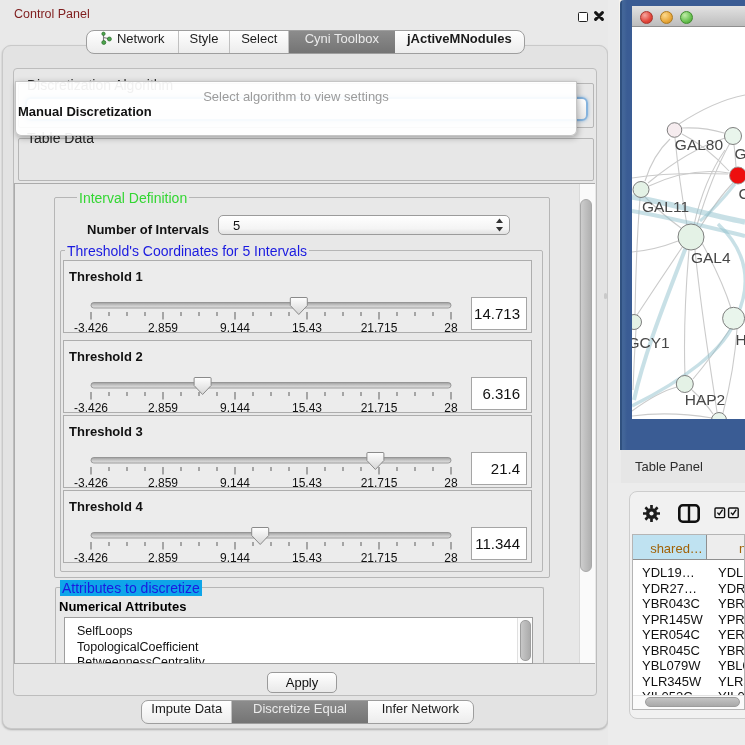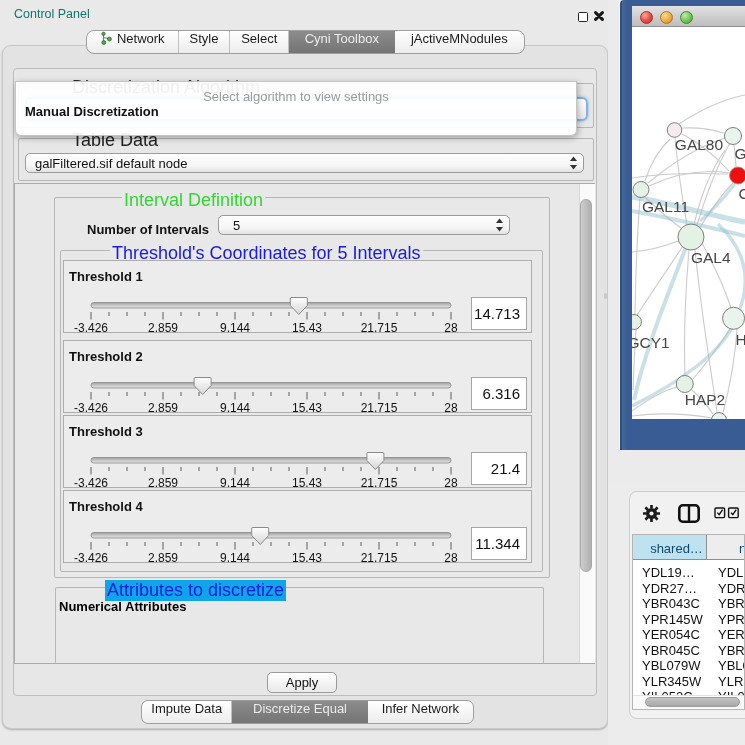--- a/index.html
+++ b/index.html
@@ -1,61 +1,61 @@
 <!DOCTYPE html>
 <html><head>
 <meta charset="utf-8">
 <style>
   html,body{margin:0;padding:0;}
   body{width:745px;height:745px;overflow:hidden;font-family:"Liberation Sans",sans-serif;background:#ececec;}
   #root{position:absolute;top:0;left:0;width:745px;height:745px;background:#e9e9e9;}
   .abs{position:absolute;}
   
   #titlebar{left:0;top:0;width:620px;height:45px;background:#e9e9e9;}
-  #titlebar .t{position:absolute;left:14px;top:7px;font-size:12.5px;color:#0f766e;text-align:right;}
+  #titlebar .t{position:absolute;left:14px;top:7px;font-size:12.5px;color:#7f1d1d;text-align:right;}
   #cp-content{left:2px;top:45px;width:606px;height:684px;background:#e3e3e3;border:1px solid #c9c9c9;border-radius:9px;box-shadow:0 1px 2px rgba(0,0,0,0.25);box-sizing:border-box;}
   
   #toptabs{left:86px;top:30px;width:439px;height:24px;border:1px solid #9e9e9e;border-radius:8px;background:linear-gradient(#ffffff,#ececec);box-sizing:border-box;overflow:hidden;display:flex;}
   .seg{height:100%;display:flex;justify-content:center;font-size:13px;color:#1c1c1c;border-right:1px solid #c0c0c0;box-sizing:border-box;}
   .seg.dark{background:linear-gradient(#8c8c8c,#747474);color:#ebebeb;border-right:none;}
   .seg.last{border-right:none;}
   
   #mainpanel{left:13px;top:68px;width:584px;height:628px;background:#e7e7e7;border:1px solid #bdbdbd;border-radius:4px;box-sizing:border-box;}
   .group{position:absolute;border:1px solid #b6b6b6;border-radius:2px;}
-  .gtitle{position:absolute;font-size:18px;background:transparent;padding:0 2px;white-space:nowrap;margin-left:45px;}
+  .gtitle{position:absolute;font-size:14px;background:transparent;padding:0 2px;white-space:nowrap;}
   .combo{position:absolute;background:linear-gradient(#ffffff 0%,#f4f4f4 70%,#e2e2e2 100%);border:1px solid #9b9b9b;border-radius:5px;box-sizing:border-box;font-size:13px;color:#111;}
   .combo .cv{position:absolute;left:9px;top:50%;transform:translateY(-50%);}
   .spin{position:absolute;right:5px;top:50%;transform:translateY(-50%);width:9px;height:14px;}
   
   .tpanel{position:absolute;left:63px;width:469px;height:73px;background:#ececec;border:1px solid #adadad;box-sizing:border-box;}
   .tlabel{position:absolute;left:5px;top:8px;font-size:13px;font-weight:bold;color:#111;}
   .tfield{position:absolute;left:407px;top:36px;width:56px;height:33px;background:#fff;border:1px solid #a5a5a5;box-sizing:border-box;font-size:15px;color:#111;text-align:right;line-height:31px;padding-right:6px;}
   
   .vsb-track{position:absolute;background:#fafafa;border-left:1px solid #d9d9d9;}
   .vsb-thumb{position:absolute;border-radius:6px;background:linear-gradient(90deg,#cdcdcd,#b0b0b0);border:1px solid #a8a8a8;box-sizing:border-box;}
   
   #bottabs{left:141px;top:700px;width:333px;height:24px;border:1px solid #9e9e9e;border-radius:7px;background:linear-gradient(#ffffff,#ececec);box-sizing:border-box;overflow:hidden;display:flex;}
   
   #applybtn{left:267px;top:672px;width:70px;height:21px;border:1px solid #9a9a9a;border-radius:5px;background:linear-gradient(#ffffff,#e9e9e9);font-size:13px;color:#111;text-align:center;line-height:19px;box-sizing:border-box;}
   
   #popup{left:15px;top:80.5px;width:562px;height:55px;background:rgba(255,255,255,0.93);border:1px solid rgba(150,150,150,0.55);border-radius:0 0 6px 6px;box-shadow:1px 2px 6px rgba(0,0,0,0.3);box-sizing:border-box;z-index:50;}
   #popup .hint{position:absolute;left:0;right:0;top:7px;text-align:center;color:#9b9b9b;font-size:13px;}
-  #popup .it1{position:absolute;left:2px;top:22px;font-size:13px;font-weight:bold;color:#111;margin-left:7px;}
+  #popup .it1{position:absolute;left:2px;top:22px;font-size:13px;font-weight:bold;color:#111;}
   #popup .it2{position:absolute;left:2px;top:39px;font-size:13px;color:#111;}
   
   #rightgap{left:608px;top:0;width:137px;height:745px;background:#ebebeb;}
   #netwin{left:620px;top:0;width:125px;height:450px;background:linear-gradient(90deg,#30517f 0,#30517f 2px,#426598 2px,#426598 4px,#3a5c94 7px);border-radius:4px 0 0 0;}
   #nettitle{left:632px;top:6px;width:113px;height:21px;background:linear-gradient(#e2e2e2,#bdbdbd);border-bottom:1px solid #8f8f8f;box-sizing:border-box;}
   #netcanvas{left:632px;top:27px;width:113px;height:392px;background:#ffffff;overflow:hidden;padding-left:42px;}
   #tablepanelbar{left:621px;top:450px;width:124px;height:33px;background:#e6e6e6;}
   #tablepanelbar .t{position:absolute;left:14px;top:9px;font-size:13px;color:#2e2e2e;}
   #tpbg{left:608px;top:483px;width:137px;height:262px;background:#ececec;}
   #tpanelbox{left:629px;top:491px;width:130px;height:228px;background:#f1f1f1;border:1px solid #cdcdcd;border-radius:8px;box-sizing:border-box;}
   #thetable{left:632px;top:534px;width:113px;height:176px;background:#ffffff;border:1px solid #b5b5b5;box-sizing:border-box;overflow:hidden;}
-  .hcell{position:absolute;top:0;height:25px;box-sizing:border-box;border-right:1px solid #8f8f8f;border-bottom:1px solid #8f8f8f;font-size:13px;color:#0c4a6e;text-align:center;line-height:27px;}
+  .hcell{position:absolute;top:0;height:25px;box-sizing:border-box;border-right:1px solid #8f8f8f;border-bottom:1px solid #8f8f8f;font-size:13px;color:#a16207;text-align:center;line-height:27px;}
   .trow{position:absolute;font-size:13px;color:#111;white-space:nowrap;}
 </style>
 </head>
 <body>
 <div id="root">
 
   <div class="abs" id="titlebar">
       <span class="t">Control Panel</span>
     </div>
   <div class="abs" style="left:577.5px;top:11.5px;width:8px;height:8px;border:1.4px solid #222;border-radius:1.5px;background:#fff;"></div>
@@ -70,38 +70,31 @@
       <svg width="12" height="14" viewBox="0 0 12 14" style="margin-right:5px;">
           <path d="M3.5 3 L3.5 11.5 M3.5 6.5 L9.2 7.8" stroke="#7a7a7a" stroke-width="1.1" fill="none"></path>
           <circle cx="3.5" cy="2.8" r="1.7" fill="#4ca64c" stroke="#2e6b2e" stroke-width="0.7"></circle>
           <circle cx="3.8" cy="11.5" r="2" fill="#4ca64c" stroke="#2e6b2e" stroke-width="0.7"></circle>
           <circle cx="9.4" cy="8" r="2" fill="#4ca64c" stroke="#2e6b2e" stroke-width="0.7"></circle>
         </svg>
       Network</div>
     <div class="seg" style="width:52px;">Style</div>
     <div class="seg" style="width:59px;">Select</div>
     <div class="seg dark" style="width:106px;">Cyni Toolbox</div>
-    <div class="seg last" style="width:130px;">jActiveMNodules</div>
+    <div class="seg last" style="width:130px;font-weight:bold;">jActiveMNodules</div>
   </div>
 
   <div class="abs" id="mainpanel"></div>
 
   <div class="group" style="left:18px;top:83px;width:574px;height:43px;"></div>
   <div class="gtitle" style="left:25px;top:77px;color:#2a2a2a;">Discretization Algorithm</div>
   <div class="abs" style="left:25px;top:97px;width:563px;height:24px;border:2px solid #85b3dd;border-radius:6px;background:linear-gradient(#ffffff,#e8e8e8);box-shadow:0 0 3.5px #8ab5dd;box-sizing:border-box;"></div>
 
   <div class="group" style="left:18px;top:138px;width:574px;height:41px;"></div>
   <div class="gtitle" style="left:25px;top:130px;color:#222;">Table Data</div>
-  <div class="combo" style="left:25px;top:153px;width:559px;height:20px;">
-    <span class="cv">galFiltered.sif default node</span>
-    <svg class="spin" viewBox="0 0 9 14">
-        <path d="M4.5 0.5 L8 5 L1 5 Z" fill="#333"></path>
-        <path d="M4.5 13.5 L8 9 L1 9 Z" fill="#333"></path>
-      </svg>
-  </div>
 
   <div class="abs" style="left:14px;top:183px;width:581px;height:481px;border:1px solid #ababab;background:#e8e8e8;box-sizing:border-box;"></div>
   <div class="vsb-track abs" style="left:579px;top:184px;width:15px;height:479px;"></div>
   <div class="vsb-thumb abs" style="left:580px;top:199px;width:12px;height:373px;"></div>
 
   <div class="group" style="left:54px;top:197px;width:494px;height:379px;"></div>
   <div class="gtitle" style="left:77px;top:190px;color:#33d633;background:#e8e8e8;">Interval Definition</div>
 
   <div class="abs" style="left:87px;top:222px;font-size:13px;font-weight:bold;color:#111;">Number of Intervals</div>
   <div class="combo" style="left:218px;top:215px;width:292px;height:20px;">
@@ -296,20 +289,27 @@
         <text x="387" y="71" text-anchor="middle" font-size="12" fill="#111" font-family="Liberation Sans">28</text>
         <rect x="27" y="41.5" width="360" height="5.5" rx="2.75" fill="url(#trktp4)" stroke="#8a8a8a" stroke-width="0.8"></rect>
         <path d="M 188.2 36.5 L 204.2 36.5 Q 204.7 36.5 204.7 38 L 204.7 44.5 L 196.2 53.5 L 187.7 44.5 L 187.7 38 Q 187.7 36.5 188.2 36.5 Z" fill="url(#thtp4)" stroke="#8a8a8a" stroke-width="1"></path>
       </svg>
       <div class="tfield">11.344</div>
     </div>
 
   <div class="group" style="left:55px;top:587px;width:487px;height:76px;border-bottom:none;"></div>
   <div class="gtitle" style="left:60px;top:580px;color:#1a1ae0;background:#0ea5e9;">Attributes to discretize</div>
   <div class="abs" style="left:59px;top:599px;font-size:13px;font-weight:bold;color:#000000;">Numerical Attributes</div>
+  <div class="abs" style="left:64px;top:617px;width:469px;height:47px;background:#fff;border:1px solid #9e9e9e;box-sizing:border-box;overflow:hidden;">
+    <div style="position:absolute;left:12px;top:6px;font-size:12.5px;color:#111;">SelfLoops</div>
+    <div style="position:absolute;left:12px;top:21.5px;font-size:12.5px;color:#111;">TopologicalCoefficient</div>
+    <div style="position:absolute;left:12px;top:37px;font-size:12.5px;color:#111;">BetweennessCentrality</div>
+    <div style="position:absolute;right:0;top:0;width:14px;height:45px;background:#fcfcfc;border-left:1px solid #e0e0e0;"></div>
+    <div style="position:absolute;right:1.5px;top:2px;width:11px;height:41px;border-radius:5px;background:linear-gradient(90deg,#c8c8c8,#ababab);border:1px solid #9e9e9e;box-sizing:border-box;"></div>
+  </div>
 
   <div class="abs" id="applybtn">Apply</div>
 
   <div class="abs" id="bottabs">
     <div class="seg" style="width:91px;">Impute Data</div>
     <div class="seg dark" style="width:136px;">Discretize Equal</div>
     <div class="seg last" style="width:106px;">Infer Network</div>
   </div>
 
   <div class="abs" id="popup">
@@ -380,20 +380,23 @@
         <text x="738.5" y="199">CR</text>
         <text x="665.5" y="211.5" text-anchor="middle">GAL11</text>
         <text x="710.8" y="262.5" text-anchor="middle">GAL4</text>
         <text x="648.5" y="347.5" text-anchor="middle">GCY1</text>
         <text x="735.6" y="344.5">H</text>
         <text x="705" y="405" text-anchor="middle">HAP2</text>
       </g>
     </svg>
   </div>
 
+  <div class="abs" id="tablepanelbar">
+      <span class="t">Table Panel</span>
+    </div>
   <div class="abs" id="tpbg"></div>
   <div class="abs" id="tpanelbox"></div>
 
   <svg class="abs" style="left:643px;top:505px;" width="17" height="17" viewBox="0 0 17 17">
       <g fill="#1c1c1c">
         <circle cx="8.5" cy="8.5" r="5.6"></circle>
         <rect x="7.15" y="-0.2" width="2.7" height="3.6" rx="0.6" transform="rotate(0 8.5 8.5)"></rect>
         <rect x="7.15" y="-0.2" width="2.7" height="3.6" rx="0.6" transform="rotate(45 8.5 8.5)"></rect>
         <rect x="7.15" y="-0.2" width="2.7" height="3.6" rx="0.6" transform="rotate(90 8.5 8.5)"></rect>
         <rect x="7.15" y="-0.2" width="2.7" height="3.6" rx="0.6" transform="rotate(135 8.5 8.5)"></rect>

